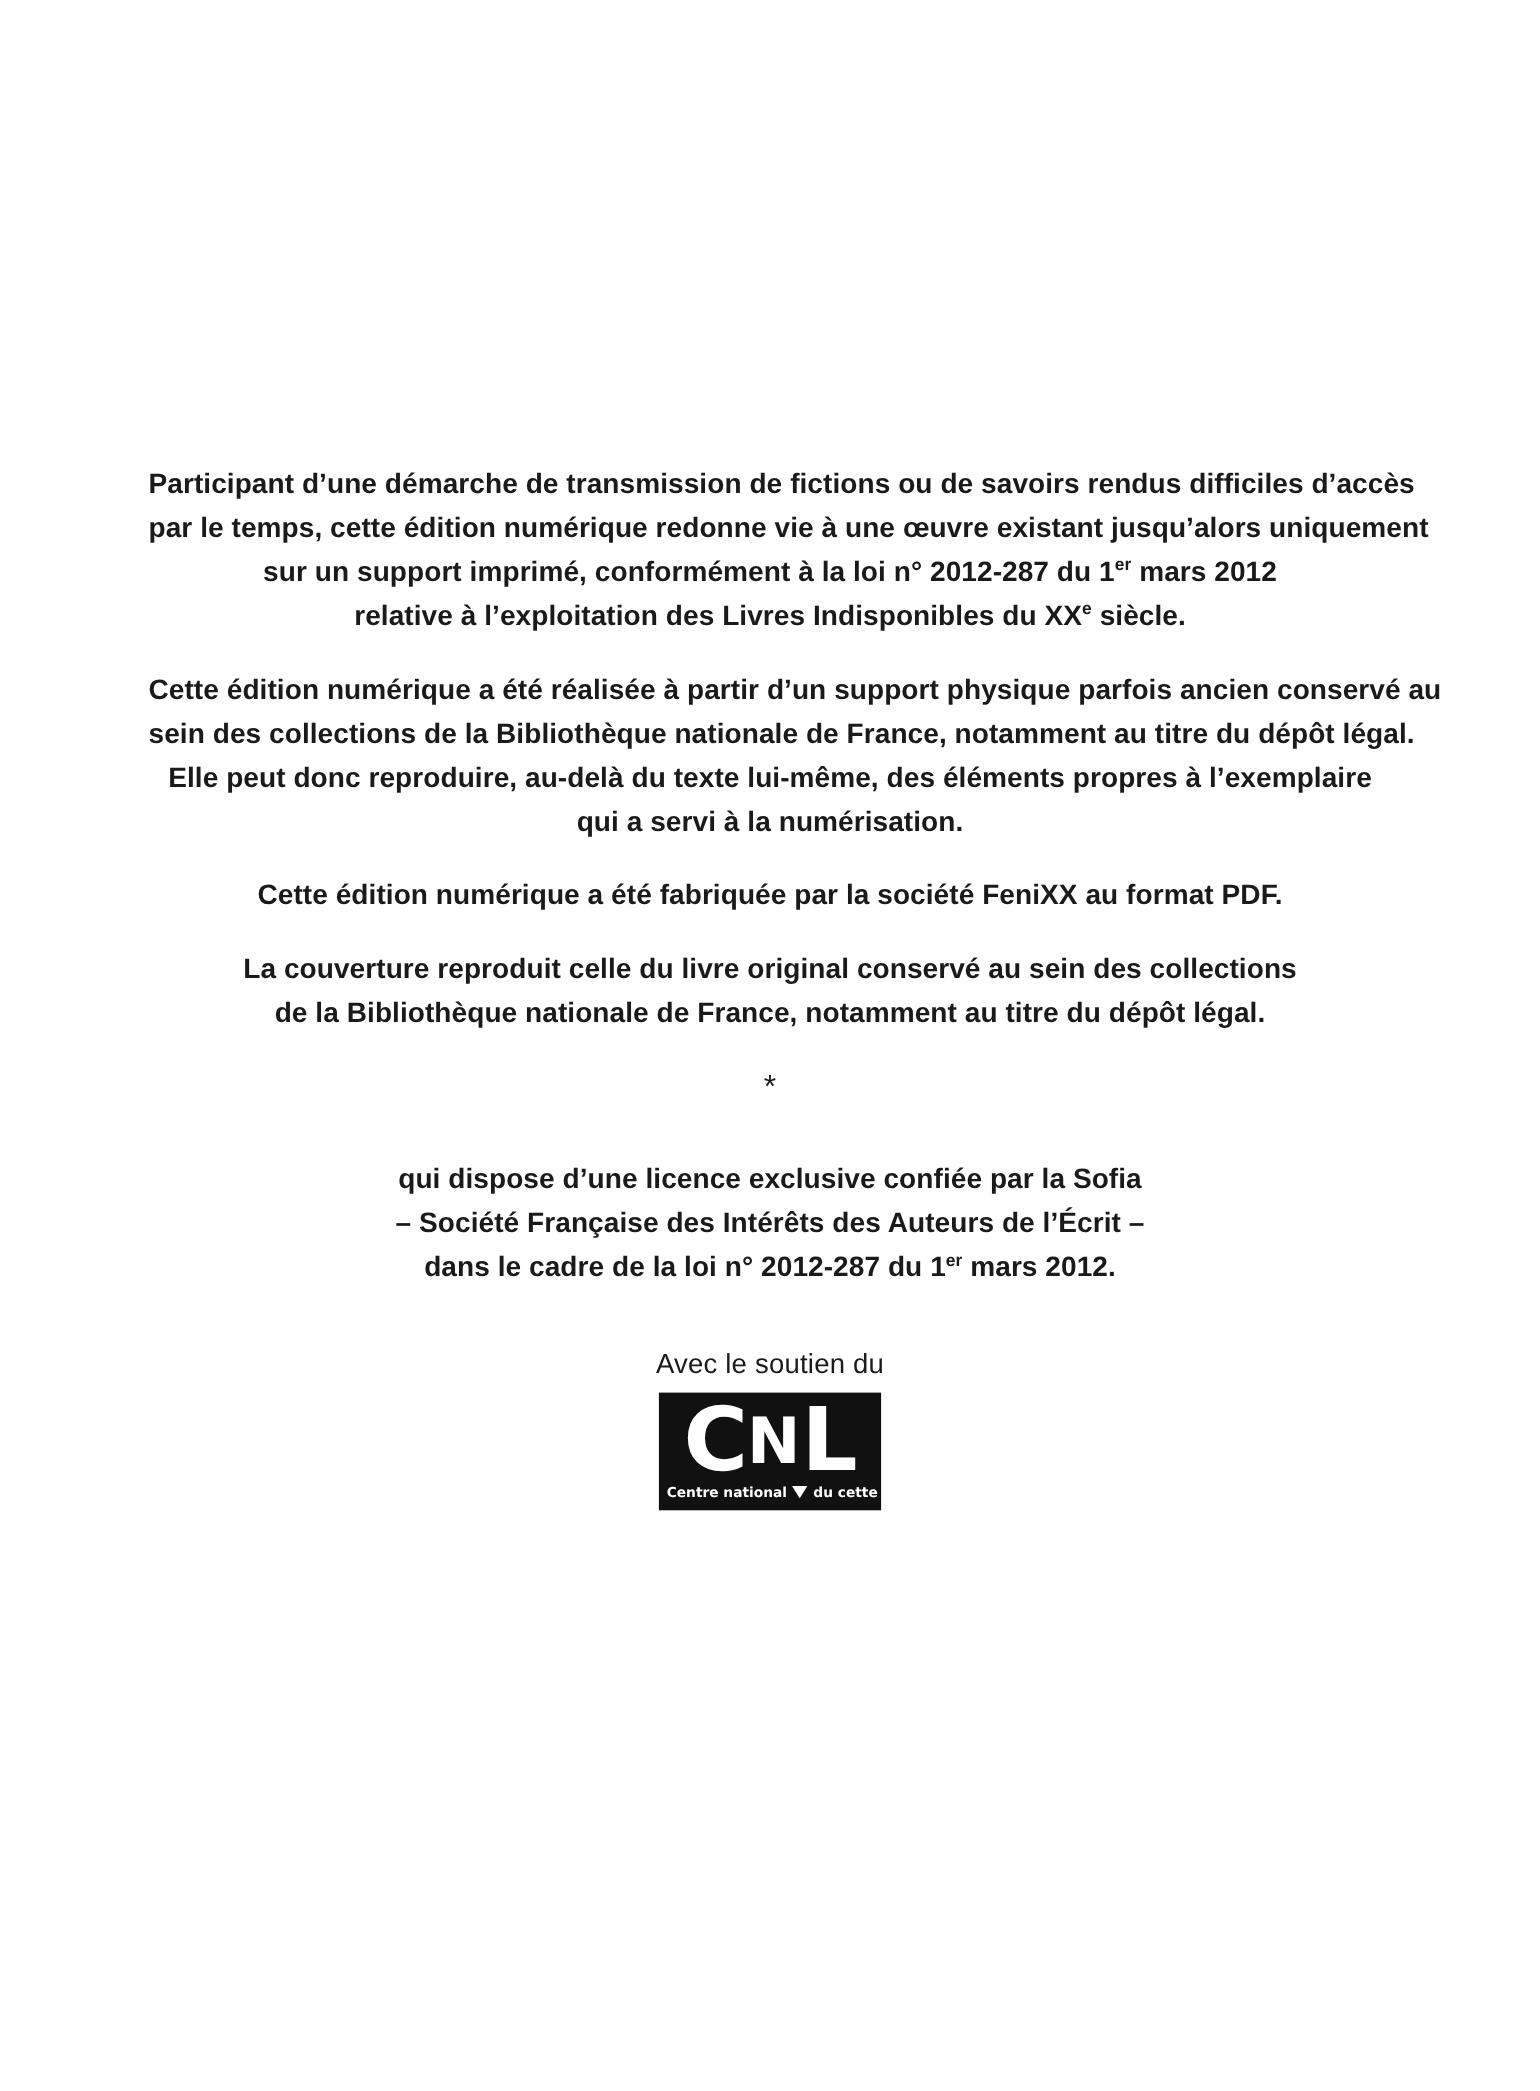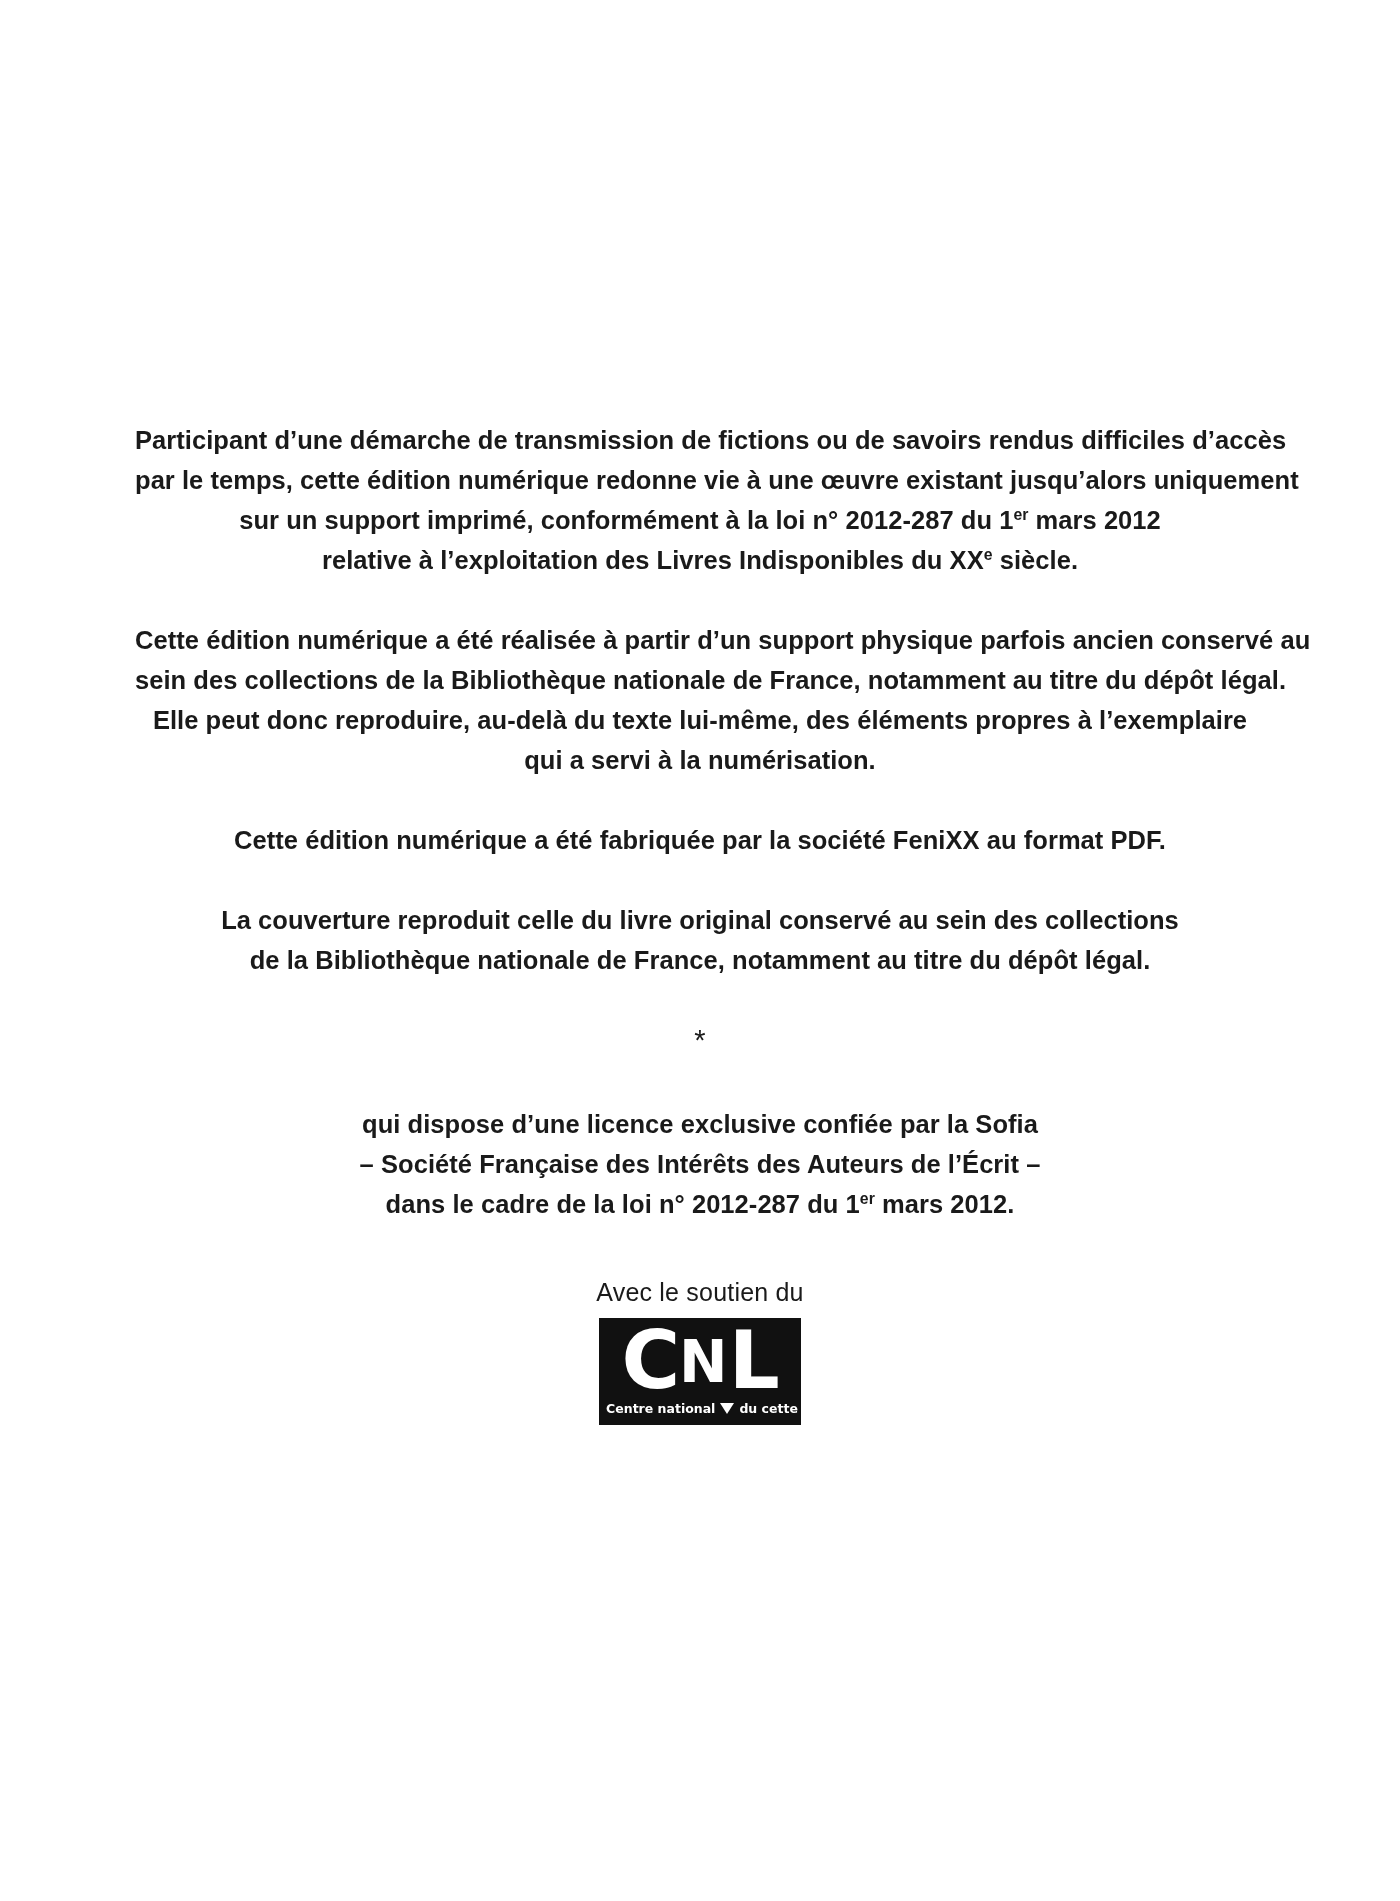--- a/index.html
+++ b/index.html
@@ -31,21 +31,21 @@
   }
   .para {
     font-size: 25.5px;
     line-height: 40px;
     text-align: center;
     margin: 0 auto;
     width: 1130px;
     letter-spacing: 0.05px;
   }
   .para + .para {
-    margin-top: 40px;
+    margin-top: 27px;
   }
   .para .line {
     display: block;
     white-space: nowrap;
     font-weight: bold;
   }
   sup {
     font-size: 0.62em;
     vertical-align: super;
     line-height: 0;

